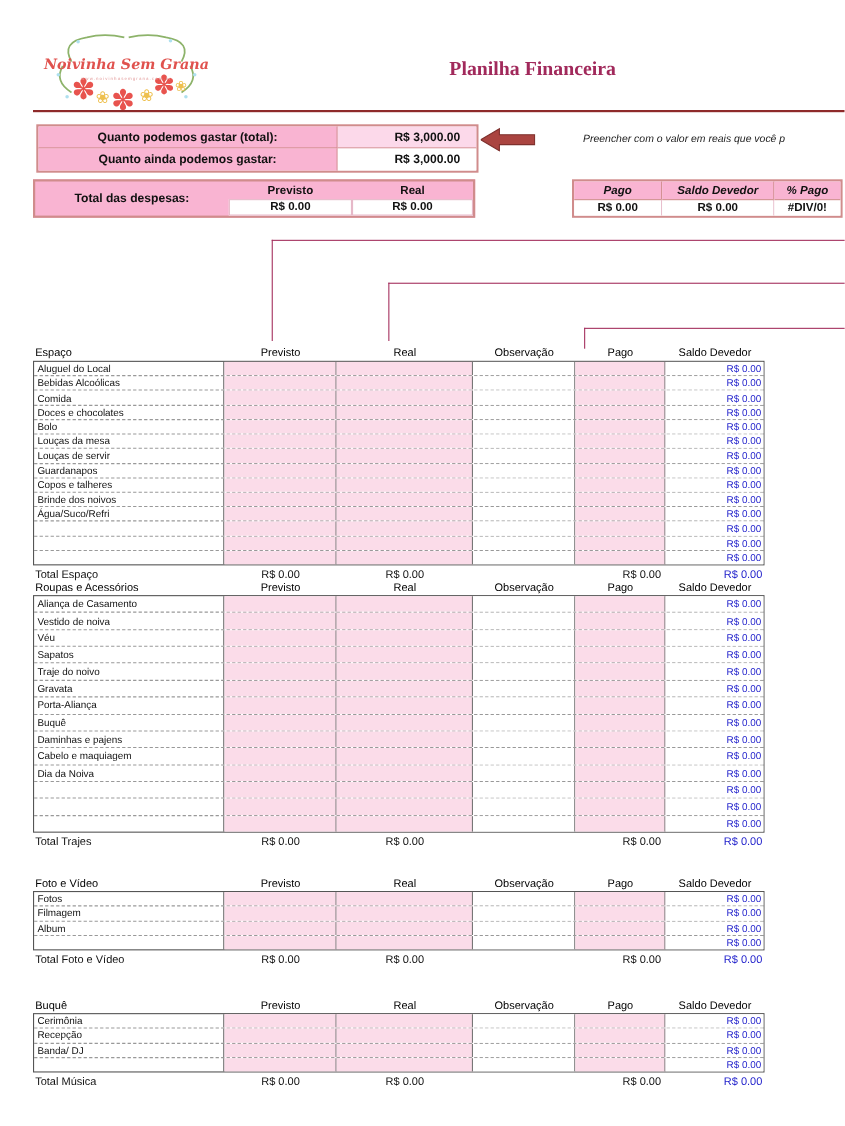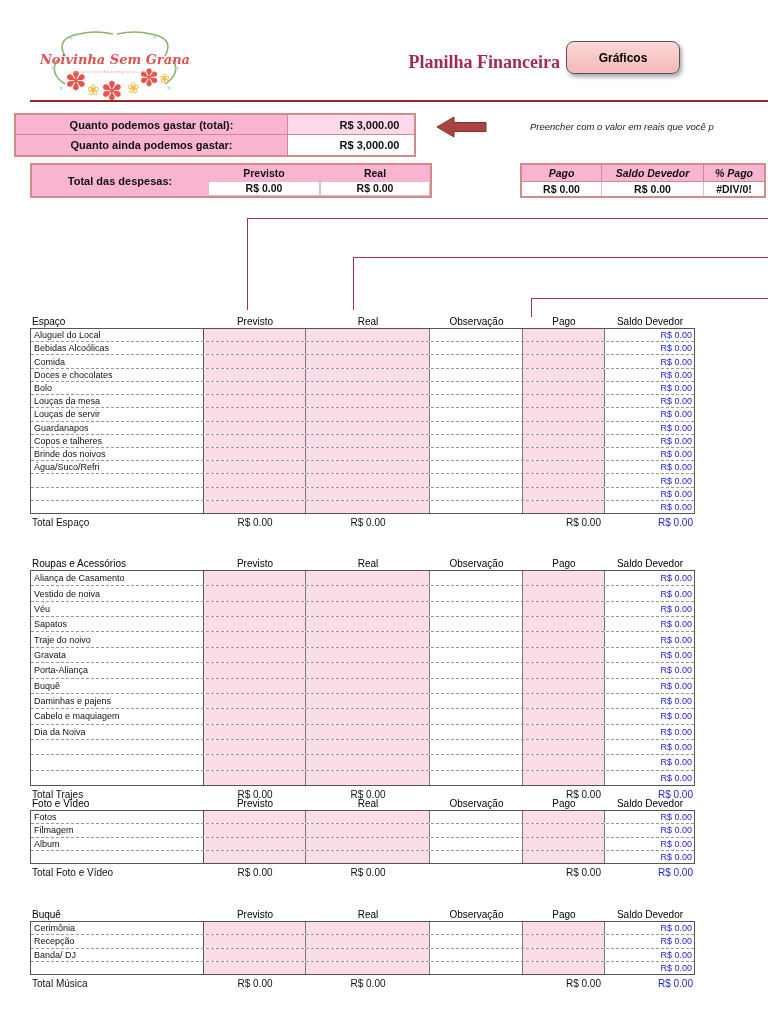--- a/index.html
+++ b/index.html
@@ -21,21 +21,21 @@
 
   #btn-graficos{position:absolute;left:566px;top:41px;width:112px;height:31px;
         background:linear-gradient(#fdd7d7,#f5b9b9);border:1px solid #555;border-radius:8px;
         box-shadow:2px 3px 4px rgba(0,0,0,.35);font-weight:bold;font-size:12px;color:#000;
         display:flex;align-items:center;justify-content:center;cursor:pointer;}
 
   #top-divider{position:absolute;left:30px;top:100px;width:738px;height:0;
         border-top:2px solid #8e2a2a;}
 
   
-  #budget-box{position:absolute;left:14px;top:113px;width:402px;height:44px;
+  #budget-box{position:absolute;left:33px;top:113px;width:402px;height:44px;
         border:2px solid #d08c8c;box-sizing:border-box;display:grid;
         grid-template-columns:272px 1fr;grid-template-rows:1fr 1fr;}
   #budget-box .b-label{background:#f9b4d2;border-right:1px solid #d08c8c;
         display:flex;align-items:center;justify-content:center;
         font-weight:bold;font-size:11px;}
   #budget-box .b-val{display:flex;align-items:center;justify-content:center;
         font-weight:bold;font-size:11px;padding-left:37px;}
   #budget-box .r0{border-bottom:1px solid #d08c8c;}
   #budget-box .v0{background:#fcd9ea;}
   #budget-box .v1{background:#ffffff;}
@@ -116,21 +116,20 @@
     <span class="flower" style="left:104px;top:40px;font-size:24px;color:#e8534e;">✽</span>
     <span class="flower" style="left:52px;top:56px;font-size:15px;color:#eec04f;">❀</span>
     <span class="flower" style="left:92px;top:54px;font-size:15px;color:#eec04f;">❀</span>
     <span class="flower" style="left:124px;top:46px;font-size:13px;color:#eec04f;">❀</span>
     <div class="logo-title">Noivinha Sem Grana</div>
     <div class="logo-sub">www.noivinhasemgrana.com.br</div>
   </div>
 
   <div id="page-title">Planilha Financeira</div>
 
-  <div id="btn-graficos">Gráficos</div>
 
   <div id="top-divider"></div>
 
   <div id="budget-box">
     <div class="b-label r0">Quanto podemos gastar (total):</div>
     <div class="b-val v0 r0">R$ 3,000.00</div>
     <div class="b-label">Quanto ainda podemos gastar:</div>
     <div class="b-val v1">R$ 3,000.00</div>
   </div>
 
@@ -287,21 +286,21 @@
         </div>
         <div class="sec-total">
           <span class="st-name">Total Espaço</span>
           <span class="st-c">R$ 0.00</span>
           <span class="st-c">R$ 0.00</span>
           <span></span>
           <span class="st-r">R$ 0.00</span>
           <span class="st-saldo">R$ 0.00</span>
         </div>
       </div>
-      <div class="section" style="top: 555px;">
+      <div class="section" style="top: 526px;">
         <div class="sec-header">
           <span class="sh-name">Roupas e Acessórios</span>
           <span>Previsto</span>
           <span>Real</span>
           <span>Observação</span>
           <span>Pago</span>
           <span>Saldo Devedor</span>
         </div>
         <div class="sec-table" style="height:216px;">
           <div class="trow">

